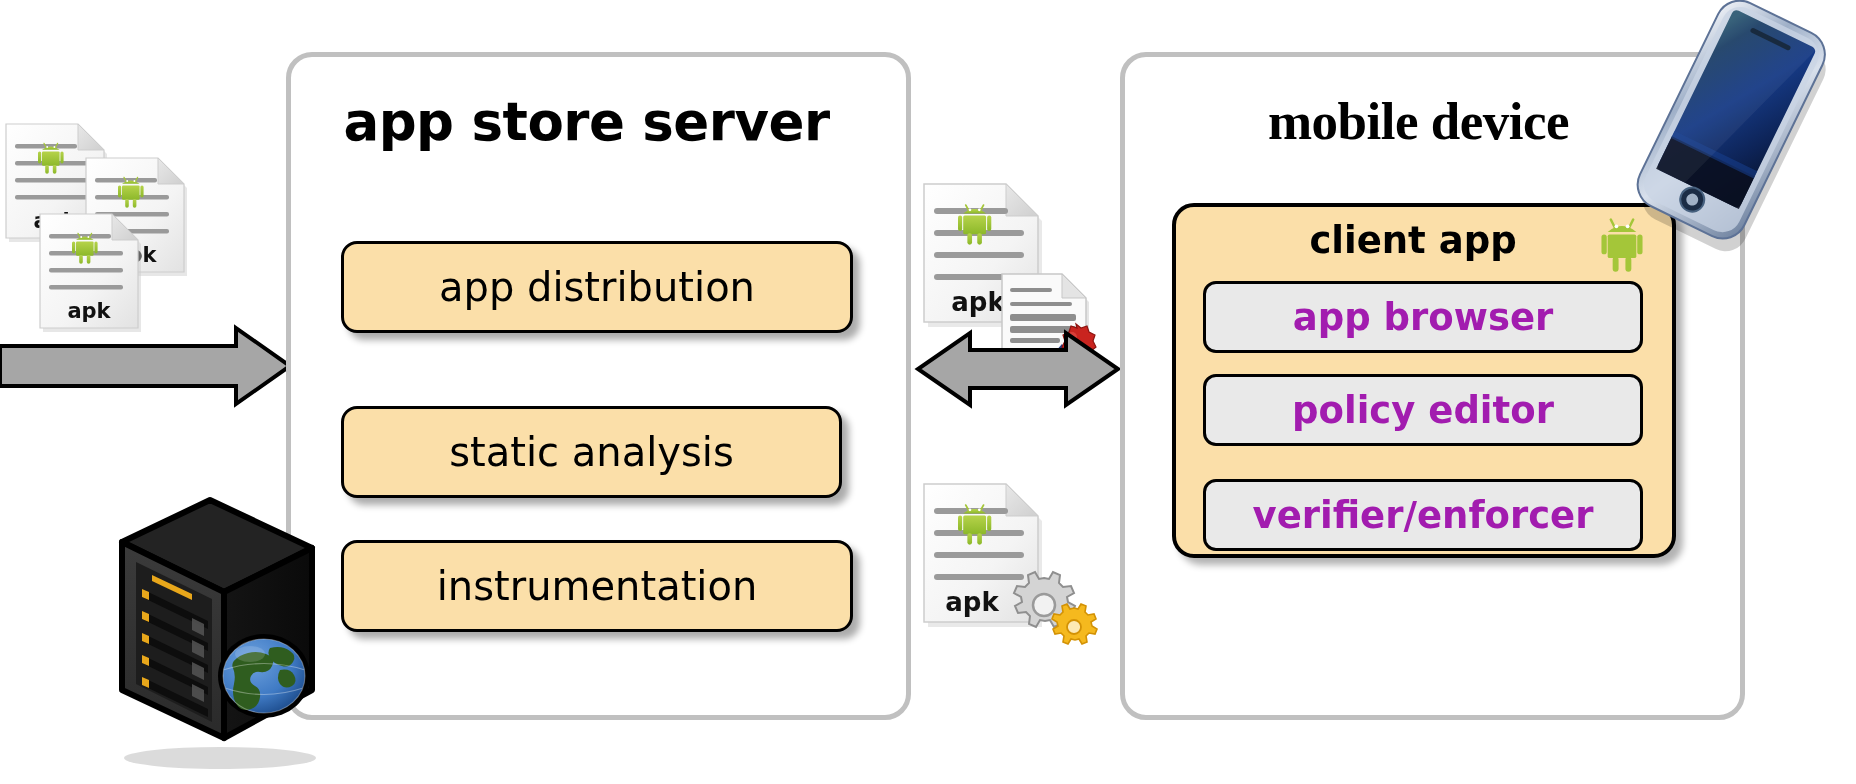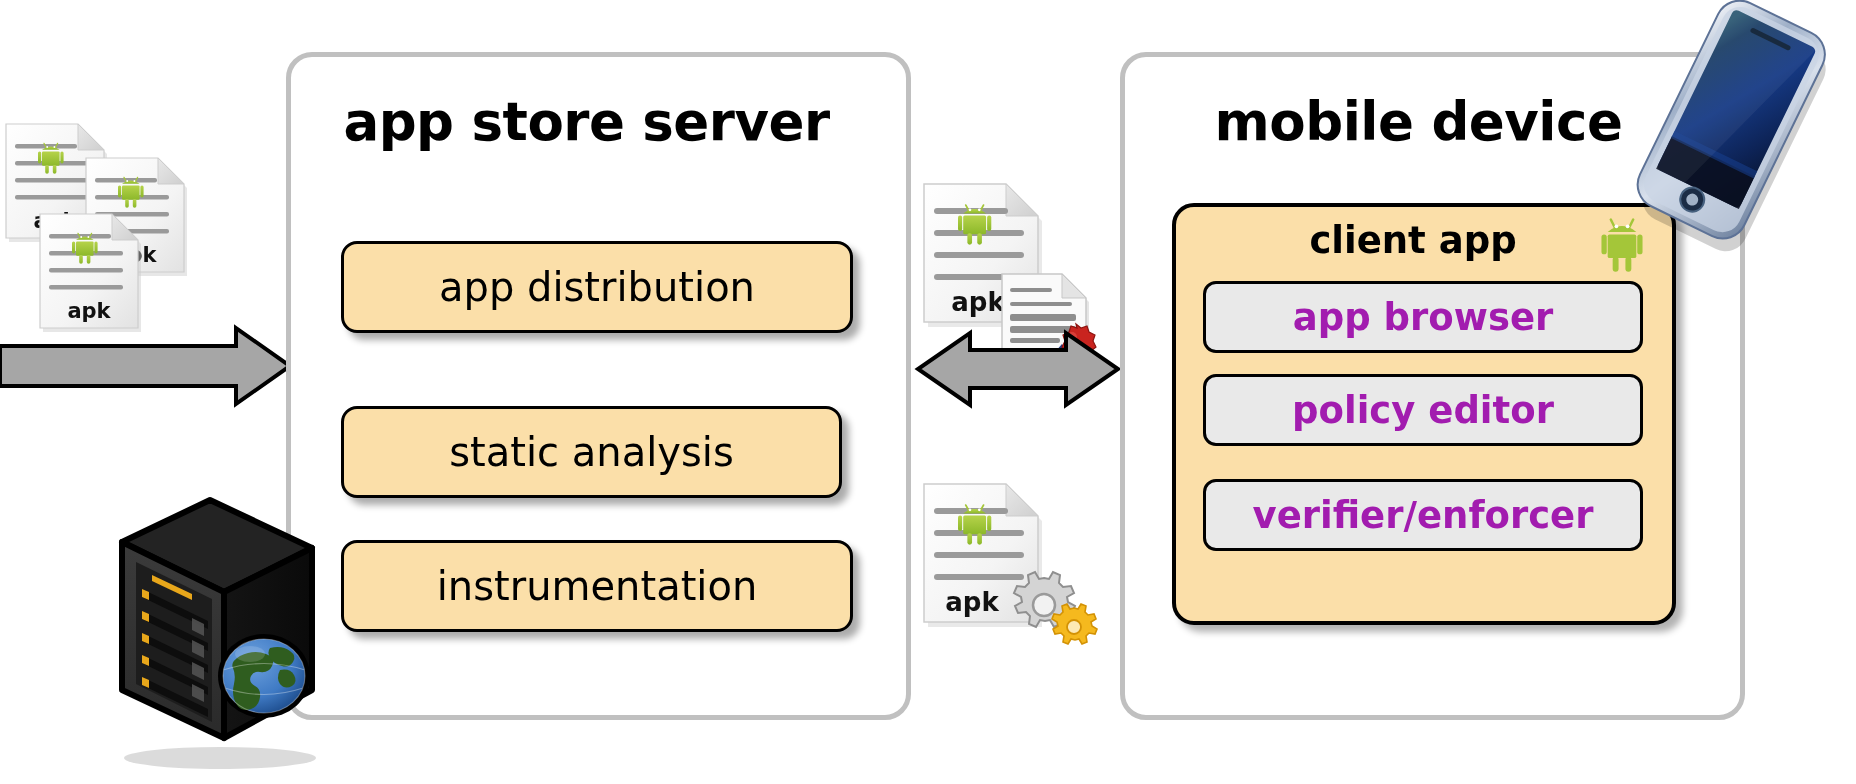--- a/index.html
+++ b/index.html
@@ -38,21 +38,21 @@
     top: 34px;
     width: 100%;
     text-align: center;
     font-size: 53px;
     font-weight: bold;
     color: #000000;
     letter-spacing: -0.5px;
     white-space: nowrap;
   }
   #panel-server .panel-title { text-indent: -24px; }
-  #panel-device .panel-title { text-indent: -28px; }
+  #panel-device .panel-title { text-indent: -28px; font-family: Liberation Serif, serif; }
 
   
   .proc-box {
     position: absolute;
     background: #fbdfa9;
     border: 3px solid #000000;
     border-radius: 16px;
     box-sizing: border-box;
     display: flex;
     align-items: center;
@@ -64,21 +64,21 @@
     white-space: nowrap;
   }
   #proc-distribution  { left: 341px; top: 241px; width: 512px; height: 92px; }
   #proc-static        { left: 341px; top: 406px; width: 501px; height: 92px; }
   #proc-instrument    { left: 341px; top: 540px; width: 512px; height: 92px; }
 
   
   #client-app {
     position: absolute;
     left: 1172px; top: 203px;
-    width: 504px; height: 422px;
+    width: 504px; height: 355px;
     background: #fbdfa9;
     border: 4px solid #000000;
     border-radius: 22px;
     box-sizing: border-box;
     box-shadow: 7px 7px 7px rgba(0,0,0,0.30);
   }
   #client-app-title {
     position: absolute;
     top: 12px;
     width: 100%;

